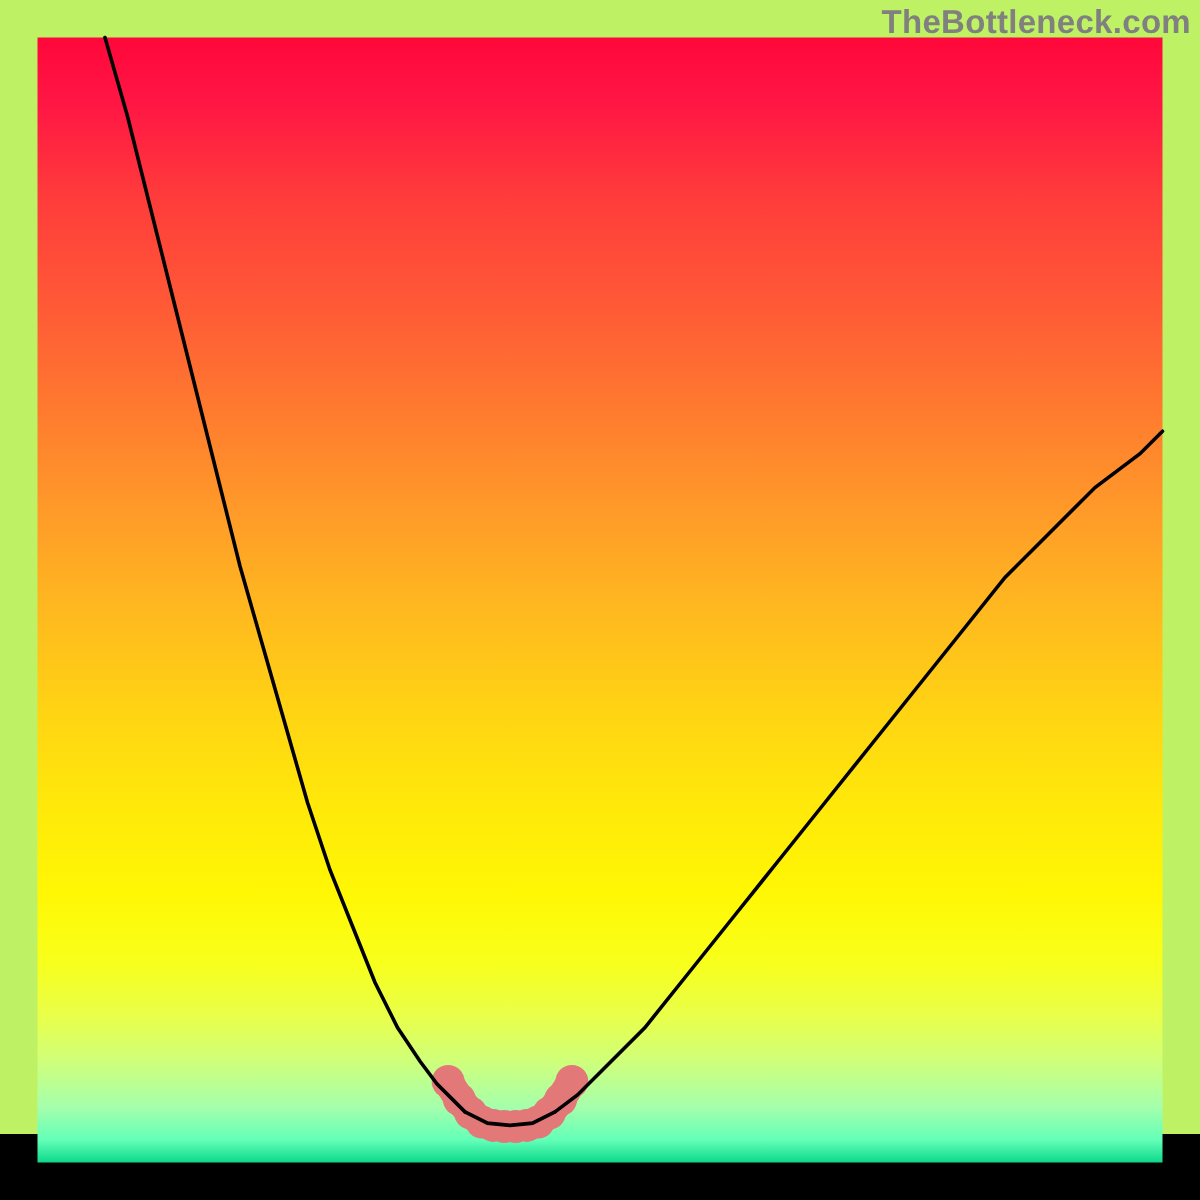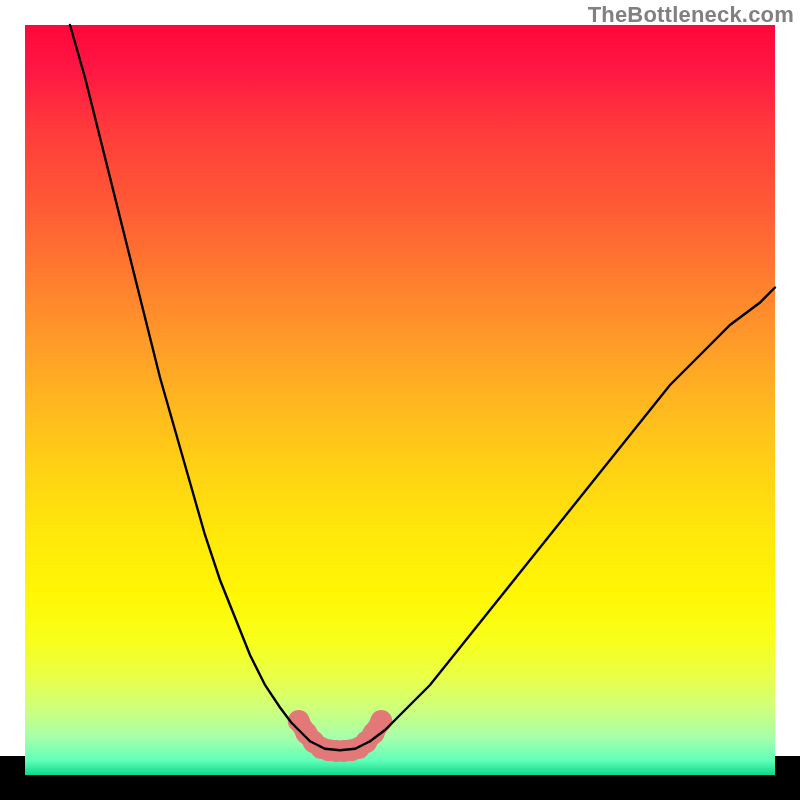--- a/index.html
+++ b/index.html
@@ -1,21 +1,21 @@
 <!DOCTYPE html>
 <html><head>
 <meta charset="utf-8">
 <style>
   * { margin: 0; padding: 0; box-sizing: border-box; }
   html, body { width: 800px; height: 800px; overflow: hidden; background: #000; }
   .stage {
     position: relative;
     width: 800px;
     height: 756px;
-    background: #ffffff;
+    background: #bef264;
   }
   .plot {
     position: absolute;
     left: 25px;
     top: 25px;
     width: 750px;
     height: 750px;
     background: linear-gradient(to bottom,
       #ff073a 0%,
       #ff1744 6%,

